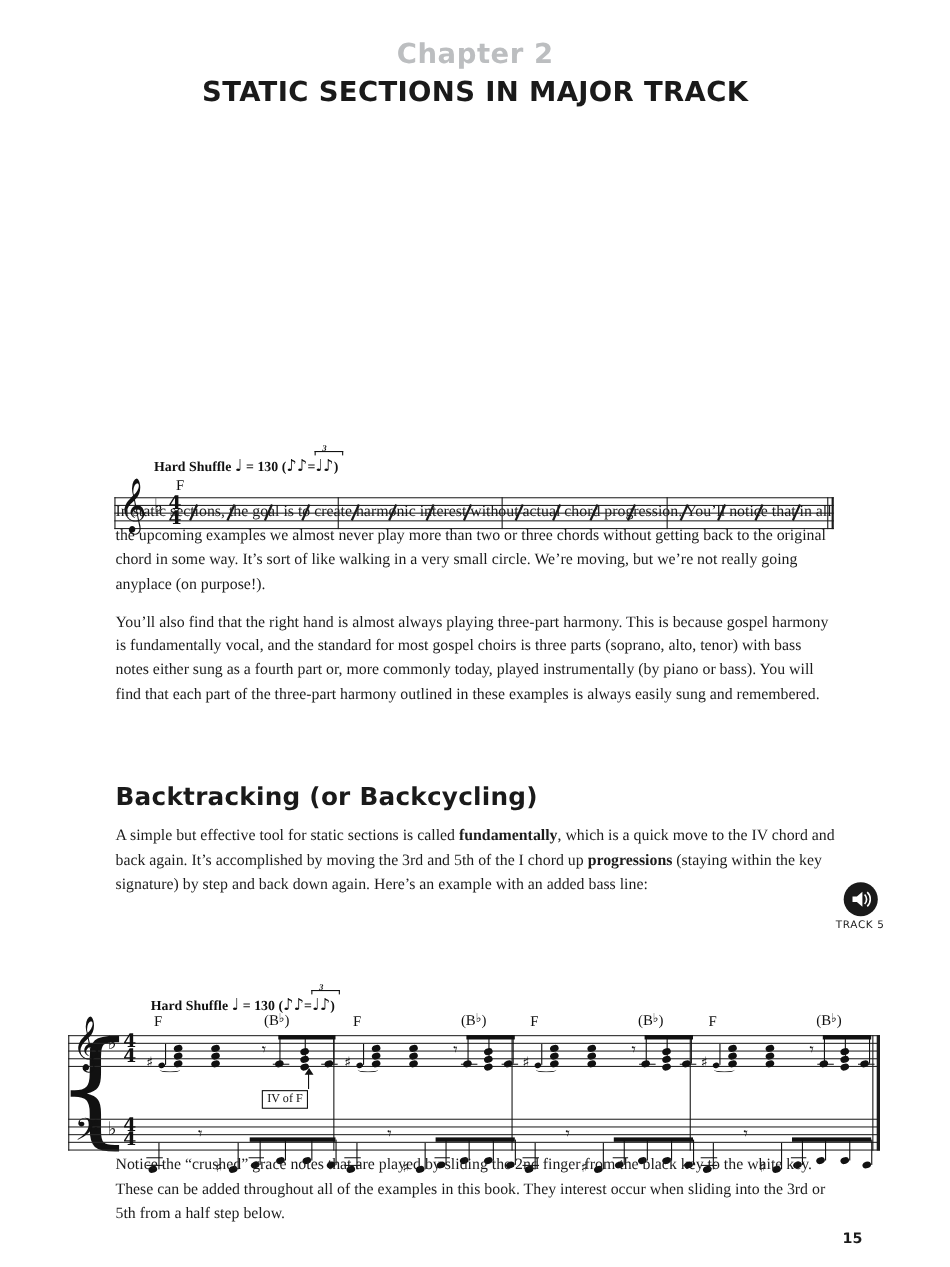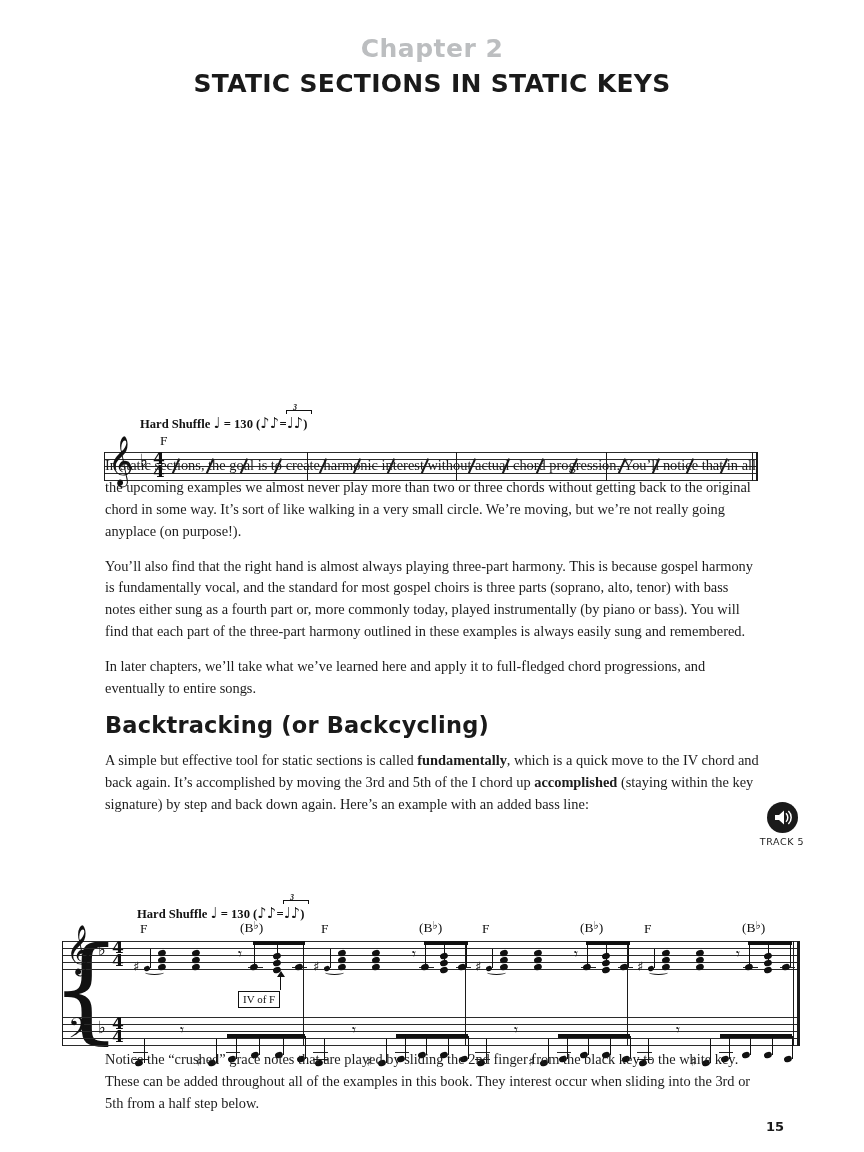--- a/index.html
+++ b/index.html
@@ -241,21 +241,21 @@
     border-right: 4.2px solid transparent;
     border-bottom: 6px solid #111;
   }
 </style>
 </head>
 <body>
 
 <div class="page">
 
   <div class="chapter-label">Chapter 2</div>
-  <div class="chapter-subtitle">STATIC SECTIONS IN STATIC KEYS</div>
+  <div class="chapter-subtitle">STATIC SECTIONS IN MAJOR TRACK</div>
 
   <div class="body-col" style="top:163px;">
   </div>
 
   <div class="music-sys">
 
     <div class="tempo" style="left:140px; top:316px;">
       <span>Hard Shuffle</span>
       <span class="gl">♩</span>
       <span>= 130</span>
@@ -303,26 +303,25 @@
 
     <div class="slashmark" style="left:621px; top:360px;"></div>
     <div class="slashmark" style="left:655px; top:360px;"></div>
     <div class="slashmark" style="left:689px; top:360px;"></div>
     <div class="slashmark" style="left:723px; top:360px;"></div>
   </div>
 
   <div class="body-col" style="top:419px;">
     <p class="bt">In static sections, the goal is to create harmonic interest without actual chord progression. You’ll notice that in all the upcoming examples we almost never play more than two or three chords without getting back to the original chord in some way. It’s sort of like walking in a very small circle. We’re moving, but we’re not really going anyplace (on purpose!).</p>
     <p class="bt">You’ll also find that the right hand is almost always playing three-part harmony. This is because gospel harmony is fundamentally vocal, and the standard for most gospel choirs is three parts (soprano, alto, tenor) with bass notes either sung as a fourth part or, more commonly today, played instrumentally (by piano or bass). You will find that each part of the three-part harmony outlined in these examples is always easily sung and remembered.</p>
-    <p class="bt">In later chapters, we’ll take what we’ve learned here and apply it to full-fledged chord progressions, and eventually to entire songs.</p>
   </div>
 
   <div class="body-col" style="top:676px;">
     <div class="section-head">Backtracking (or Backcycling)</div>
-    <p class="bt"><span>A simple but effective tool for static sections is called </span><b>fundamentally</b><span>, which is a quick move to the IV chord and back again. It’s accomplished by moving the 3rd and 5th of the I chord up </span><b>accomplished</b><span> (staying within the key signature) by step and back down again.  Here’s an example with an added bass line:</span></p>
+    <p class="bt"><span>A simple but effective tool for static sections is called </span><b>fundamentally</b><span>, which is a quick move to the IV chord and back again. It’s accomplished by moving the 3rd and 5th of the I chord up </span><b>progressions</b><span> (staying within the key signature) by step and back down again.  Here’s an example with an added bass line:</span></p>
   </div>
 
   <div class="track-badge">
     <div class="track-circle">
       <svg width="19" height="17" viewBox="0 0 19 17">
         <path d="M2 6 H6 L11 1.6 V15.4 L6 11 H2 Z" fill="#ffffff"></path>
         <path d="M13 4.2 A6 6 0 0 1 13 12.8" stroke="#ffffff" stroke-width="1.5" fill="none"></path>
         <path d="M15.4 2 A9 9 0 0 1 15.4 15" stroke="#ffffff" stroke-width="1.5" fill="none"></path>
       </svg>
     </div>

